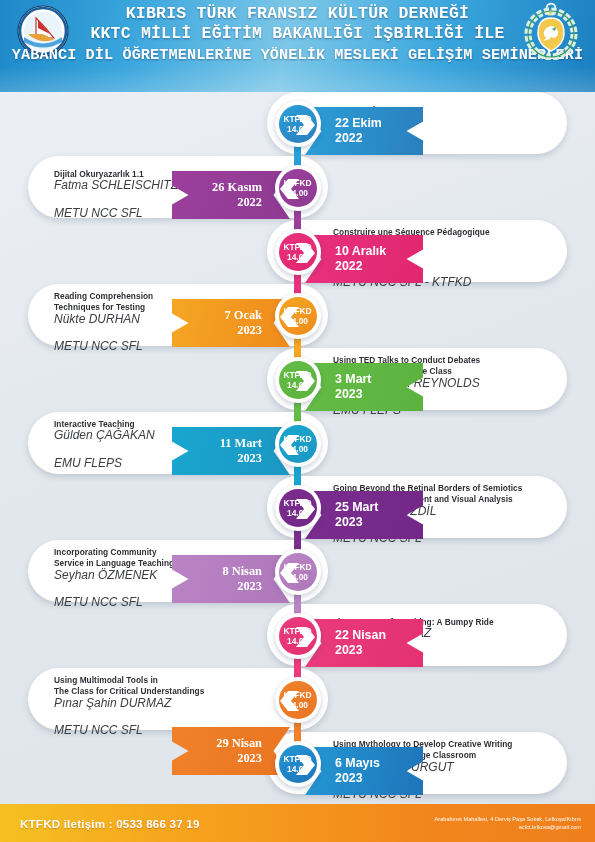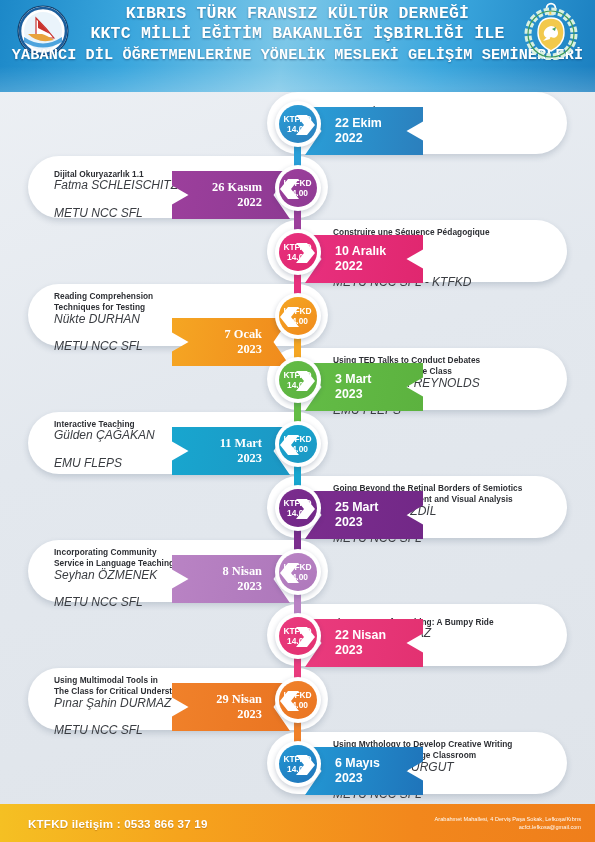--- a/index.html
+++ b/index.html
@@ -84,21 +84,21 @@
   
   .notch{ position:absolute; top:23px; width:19px; height:20px; z-index:7; }
   .notch.r{ left:296px; }
   .notch.l{ right:296px; }
 
   
   .footer{
     position:absolute; left:0; right:0; bottom:0; height:38px;
     background:linear-gradient(90deg,#f5c023 0%,#f6a41d 30%,#f2871c 70%,#ef7e1b 100%);
     display:flex; align-items:center; justify-content:space-between;
-    padding:0 14px 0 28px;
+    padding:0 14px 0 20px;
   }
   .foot-left{ color:#fff; font-weight:bold; font-size:11.6px; letter-spacing:.2px;
               text-shadow:0 1px 1px rgba(120,60,0,.35); }
   .foot-right{ color:#fff; font-size:5.6px; line-height:8px; text-align:right; opacity:.97; }
 </style>
 </head>
 <body>
 
 <div class="header">
 
@@ -204,21 +204,21 @@
     </div>
     <div class="row">
       <div class="pipe" style="background: rgb(245, 166, 35); left: 294px; top: 46px; height: 30px; z-index: 2;"></div>
       <div class="pipe" style="background: rgb(232, 48, 126); left: 294px; top: -18px; height: 30px; z-index: 2;"></div>
       <div class="card left">
         <div class="c-title">Reading Comprehension</div>
         <div class="c-title">Techniques for Testing</div>
         <div class="c-name">Nükte DURHAN</div>
         <div class="c-org">METU NCC SFL</div>
       </div>
-      <div class="date l" style="background: linear-gradient(100deg, rgb(245, 166, 35) 0%, rgb(240, 138, 28) 100%); margin-top: 19px;">
+      <div class="date l" style="background: linear-gradient(100deg, rgb(245, 166, 35) 0%, rgb(240, 138, 28) 100%);">
         <div>7 Ocak</div>
         <div>2023</div>
       </div>
       <div class="notch l"><svg viewBox="0 0 19 20" width="19" height="20">
           <path d="M19 0 L8 0 L0 10 L8 20 L19 20 L11 10 Z" fill="#ffffff"></path>
         </svg></div>
       <div class="badge">
         <div class="badge-inner" style="background: linear-gradient(150deg, rgb(245, 166, 35) 0%, rgb(240, 138, 28) 100%);">
           <div class="badge-k">KTFKD</div>
           <div class="badge-t">14.00</div>
@@ -340,21 +340,21 @@
     </div>
     <div class="row">
       <div class="pipe" style="background: rgb(240, 129, 42); left: 294px; top: 46px; height: 30px; z-index: 2;"></div>
       <div class="pipe" style="background: rgb(234, 59, 126); left: 294px; top: -18px; height: 30px; z-index: 2;"></div>
       <div class="card left">
         <div class="c-title">Using Multimodal Tools in</div>
         <div class="c-title">The Class for Critical Understandings</div>
         <div class="c-name">Pınar Şahin DURMAZ</div>
         <div class="c-org">METU NCC SFL</div>
       </div>
-      <div class="date l" style="background: linear-gradient(100deg, rgb(240, 129, 42) 0%, rgb(234, 117, 34) 100%);">
+      <div class="date l" style="background: linear-gradient(100deg, rgb(240, 129, 42) 0%, rgb(234, 117, 34) 100%); margin-top: 44px;">
         <div>29 Nisan</div>
         <div>2023</div>
       </div>
       <div class="notch l"><svg viewBox="0 0 19 20" width="19" height="20">
           <path d="M19 0 L8 0 L0 10 L8 20 L19 20 L11 10 Z" fill="#ffffff"></path>
         </svg></div>
       <div class="badge">
         <div class="badge-inner" style="background: linear-gradient(150deg, rgb(240, 129, 42) 0%, rgb(234, 117, 34) 100%);">
           <div class="badge-k">KTFKD</div>
           <div class="badge-t">14.00</div>

